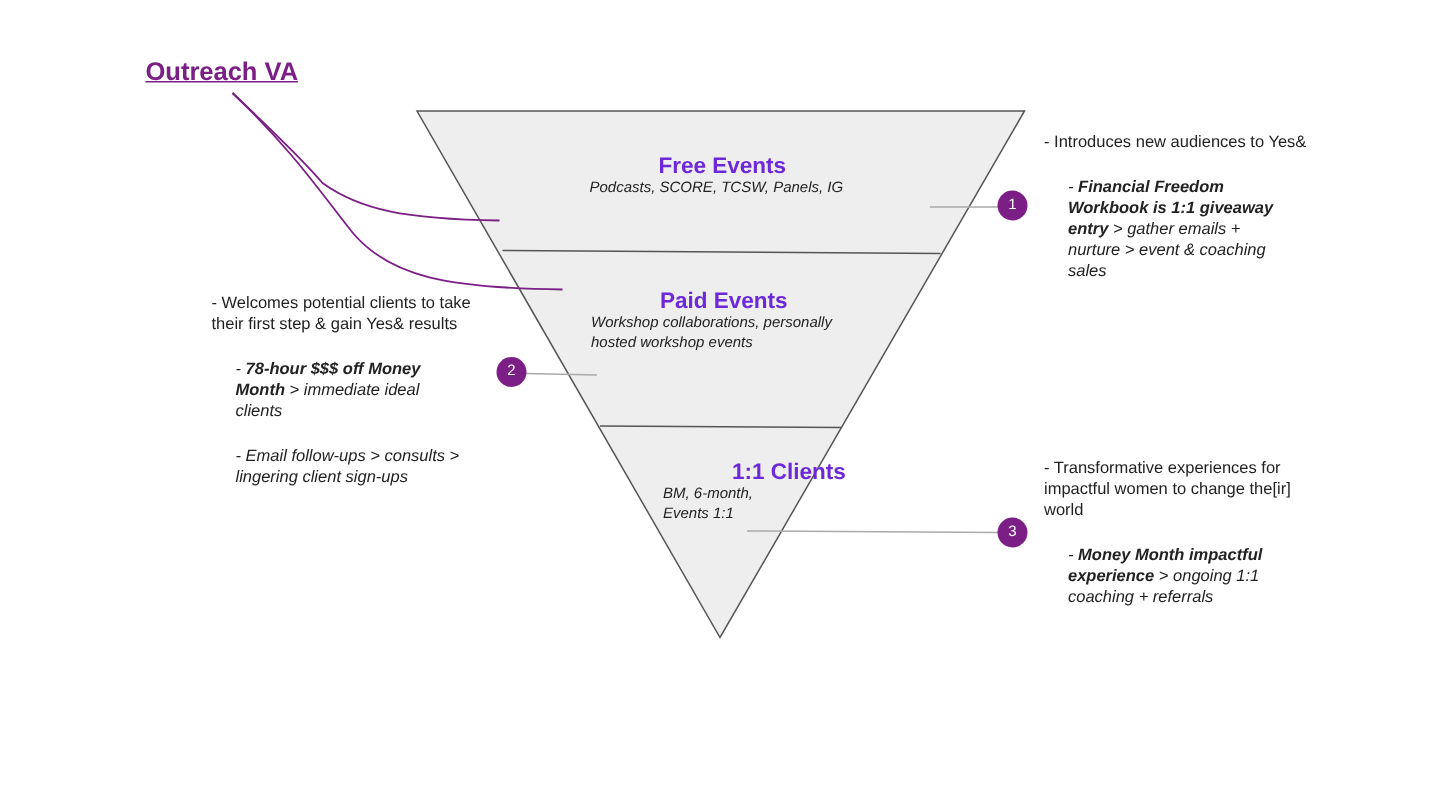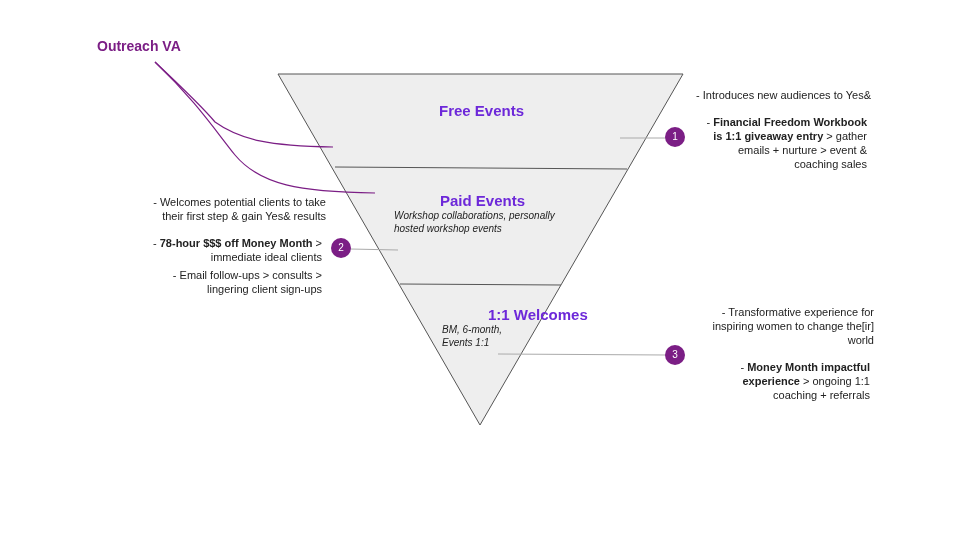--- a/index.html
+++ b/index.html
@@ -1,25 +1,25 @@
 <!DOCTYPE html>
 <html><head>
 <meta charset="utf-8">
 <style>
   html, body { margin:0; padding:0; }
   body { width:960px; height:540px; position:relative; background:#ffffff; overflow:hidden;
          font-family:"Liberation Sans", sans-serif; color:#222; }
   svg.bg { position:absolute; left:0; top:0; }
   .abs { position:absolute; }
-  .title { font-weight:bold; font-size:14px; color:#7b1e85; left:97px; top:38px; }
+  .title { font-weight:bold; font-size:17px; color:#7b1e85; left:97px; top:38px;text-decoration:underline; }
   .stage-title { font-weight:bold; font-size:15px; color:#6d28d9;margin-left:46px; }
   .stage-sub { font-style:italic; font-size:10px; color:#222; line-height:13px; }
   .note { font-size:11px; line-height:14px; color:#222; }
-  .note p { margin:0 0 13px 0;text-align:right; }
-  .note p.tight { margin:4px; }
+  .note p { margin:0 0 13px 0; }
+  .note p.tight { margin:16px;font-style:italic; }
   .badge { width:20px; height:20px; border-radius:50%; background:#7b1e85; color:#fff;
            font-size:10px; text-align:center; line-height:20px; }
 </style>
 </head>
 <body>
 
 <svg class="bg" width="960" height="540">
   <polygon points="278,74 683,74 480,425" fill="#eeeeee" stroke="#555" stroke-width="1"></polygon>
   <line x1="335" y1="167" x2="627" y2="169" stroke="#555" stroke-width="1"></line>
   <line x1="400" y1="284" x2="561" y2="285" stroke="#555" stroke-width="1"></line>
@@ -27,45 +27,46 @@
   <line x1="350" y1="249" x2="398" y2="250" stroke="#aaa" stroke-width="1"></line>
   <line x1="498" y1="354" x2="666" y2="355" stroke="#aaa" stroke-width="1"></line>
   <path d="M155,62 C190,95 205,110 215,122 C240,140 270,146 333,147" fill="none" stroke="#7b1e85" stroke-width="1.2"></path>
   <path d="M155,62 C195,100 215,130 235,155 C260,185 300,192 375,193" fill="none" stroke="#7b1e85" stroke-width="1.2"></path>
 </svg>
 
 <div class="abs title">Outreach VA</div>
 
 <div class="abs" style="left:393px; top:102px;">
   <div class="stage-title">Free Events</div>
+  <div class="stage-sub">Podcasts, SCORE, TCSW, Panels, IG</div>
 </div>
 
 <div class="abs" style="left:394px; top:192px;">
   <div class="stage-title">Paid Events</div>
   <div class="stage-sub">Workshop collaborations, personally</div>
   <div class="stage-sub">hosted workshop events</div>
 </div>
 
 <div class="abs" style="left:442px; top:306px;">
-  <div class="stage-title">1:1 Welcomes</div>
+  <div class="stage-title">1:1 Clients</div>
   <div class="stage-sub">BM, 6-month,</div>
   <div class="stage-sub">Events 1:1</div>
 </div>
 
 <div class="abs badge" style="left:665px; top:127px;">1</div>
 <div class="abs badge" style="left:331px; top:238px;">2</div>
 <div class="abs badge" style="left:665px; top:345px;">3</div>
 
 <div class="abs note" style="left:696px; top:88px; width:175px;">
   <p>- Introduces new audiences to Yes&amp;</p>
   <p class="tight">- <b>Financial Freedom Workbook is 1:1 giveaway entry</b><span> &gt; gather emails + nurture &gt; event &amp; coaching sales</span></p>
 </div>
 
 <div class="abs note" style="left:141px; top:195px; width:185px;">
   <p>- Welcomes potential clients to take their first step &amp; gain Yes&amp; results</p>
   <p class="tight">- <b>78-hour $$$ off Money Month</b><span> &gt; immediate ideal clients</span></p>
   <p class="tight">- Email follow-ups &gt; consults &gt; lingering client sign-ups</p>
 </div>
 
 <div class="abs note" style="left:696px; top:305px; width:178px;">
-  <p>- Transformative experience for inspiring women to change the[ir] world</p>
+  <p>- Transformative experiences for impactful women to change the[ir] world</p>
   <p class="tight">- <b>Money Month impactful experience</b><span> &gt; ongoing 1:1 coaching + referrals</span></p>
 </div>
 
 </body></html>

